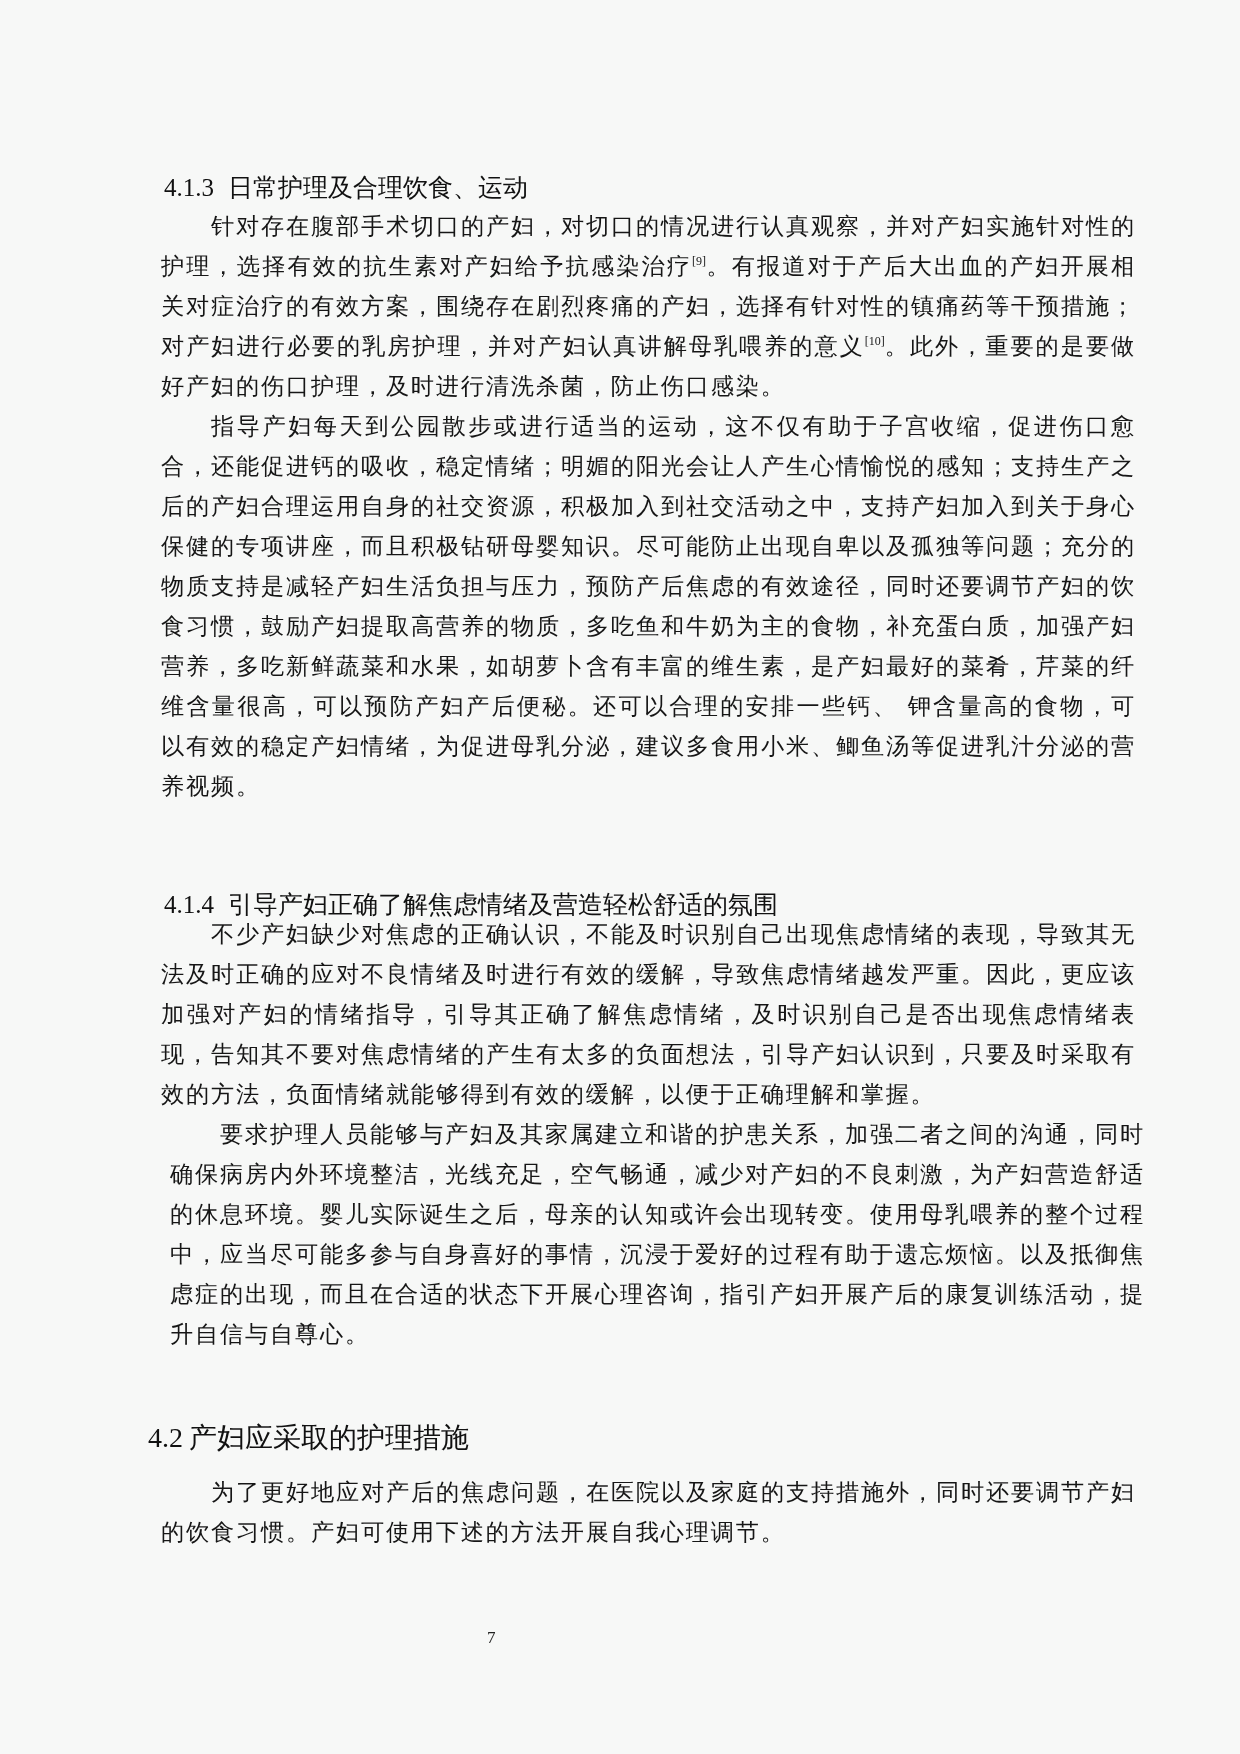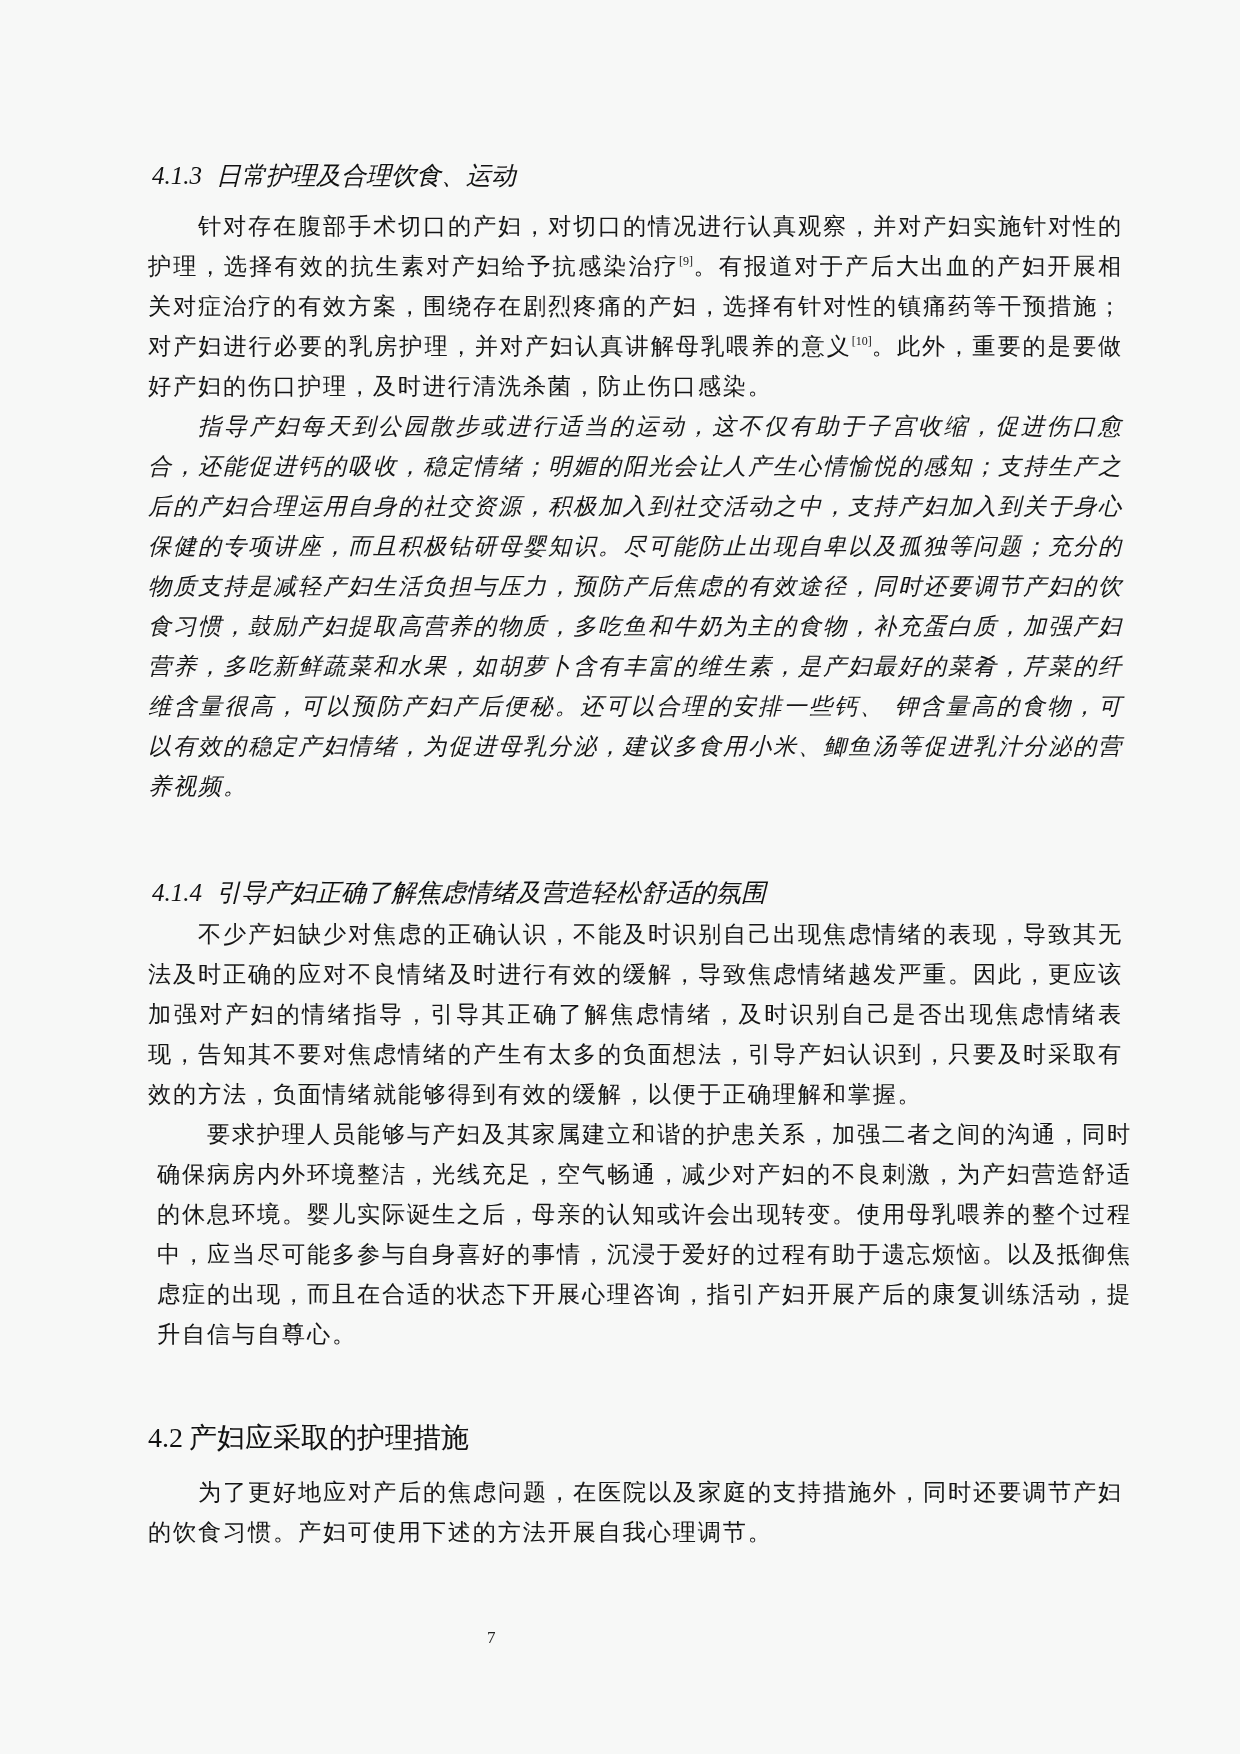--- a/index.html
+++ b/index.html
@@ -21,22 +21,21 @@
       top: 0;
       width: 975px;
     }
     .h3 {
       position: absolute;
       left: 0;
       font-size: 25px;
       line-height: 36px;
       white-space: nowrap;
       font-weight: normal;
-      margin: 4px;
-      font-style: italic;
+      margin: 16px;
     }
     .h3 .num {
       font-family: "Liberation Serif", serif;
       margin-right: 14px;
     }
     .h2 {
       position: absolute;
       left: 0;
       font-size: 28px;
       line-height: 40px;
@@ -44,21 +43,21 @@
       font-weight: normal;
       margin: 0;
       text-align: right;
     }
     .h2 .num {
       font-family: "Liberation Serif", serif;
       margin-right: 6px;
     }
     .para {
       position: absolute;
-      left: 0;
+      left: 13px;
       width: 975px;
       margin: 0;
       font-size: 23.2px;
       line-height: 40px;
       text-indent: 50px;
       text-align: justify;
       text-align-last: left;
       letter-spacing: 1.8px;
       color: #161616;
     }
@@ -82,21 +81,21 @@
 <body>
 
 <div class="page">
 
   <h3 class="h3" style="top:154px;">
     <span class="num">4.1.3</span><span>日常护理及合理饮食、运动</span>
   </h3>
 
   <p class="para" style="top:206px;"><span>针对存在腹部手术切口的产妇，对切口的情况进行认真观察，并对产妇实施针对性的护理，选择有效的抗生素对产妇给予抗感染治疗</span><sup>[9]</sup><span>。有报道对于产后大出血的产妇开展相关对症治疗的有效方案，围绕存在剧烈疼痛的产妇，选择有针对性的镇痛药等干预措施；对产妇进行必要的乳房护理，并对产妇认真讲解母乳喂养的意义</span><sup>[10]</sup><span>。此外，重要的是要做好产妇的伤口护理，及时进行清洗杀菌，防止伤口感染。</span></p>
 
-  <p class="para" style="top:406px;font-style:italic;">指导产妇每天到公园散步或进行适当的运动，这不仅有助于子宫收缩，促进伤口愈合，还能促进钙的吸收，稳定情绪；明媚的阳光会让人产生心情愉悦的感知；支持生产之后的产妇合理运用自身的社交资源，积极加入到社交活动之中，支持产妇加入到关于身心保健的专项讲座，而且积极钻研母婴知识。尽可能防止出现自卑以及孤独等问题；充分的物质支持是减轻产妇生活负担与压力，预防产后焦虑的有效途径，同时还要调节产妇的饮食习惯，鼓励产妇提取高营养的物质，多吃鱼和牛奶为主的食物，补充蛋白质，加强产妇营养，多吃新鲜蔬菜和水果，如胡萝卜含有丰富的维生素，是产妇最好的菜肴，芹菜的纤维含量很高，可以预防产妇产后便秘。还可以合理的安排一些钙、 钾含量高的食物，可以有效的稳定产妇情绪，为促进母乳分泌，建议多食用小米、鲫鱼汤等促进乳汁分泌的营养视频。</p>
+  <p class="para" style="top:406px;">指导产妇每天到公园散步或进行适当的运动，这不仅有助于子宫收缩，促进伤口愈合，还能促进钙的吸收，稳定情绪；明媚的阳光会让人产生心情愉悦的感知；支持生产之后的产妇合理运用自身的社交资源，积极加入到社交活动之中，支持产妇加入到关于身心保健的专项讲座，而且积极钻研母婴知识。尽可能防止出现自卑以及孤独等问题；充分的物质支持是减轻产妇生活负担与压力，预防产后焦虑的有效途径，同时还要调节产妇的饮食习惯，鼓励产妇提取高营养的物质，多吃鱼和牛奶为主的食物，补充蛋白质，加强产妇营养，多吃新鲜蔬菜和水果，如胡萝卜含有丰富的维生素，是产妇最好的菜肴，芹菜的纤维含量很高，可以预防产妇产后便秘。还可以合理的安排一些钙、 钾含量高的食物，可以有效的稳定产妇情绪，为促进母乳分泌，建议多食用小米、鲫鱼汤等促进乳汁分泌的营养视频。</p>
 
   <h3 class="h3" style="top:871px;">
     <span class="num">4.1.4</span><span>引导产妇正确了解焦虑情绪及营造轻松舒适的氛围</span>
   </h3>
 
   <p class="para" style="top:914px;">不少产妇缺少对焦虑的正确认识，不能及时识别自己出现焦虑情绪的表现，导致其无法及时正确的应对不良情绪及时进行有效的缓解，导致焦虑情绪越发严重。因此，更应该加强对产妇的情绪指导，引导其正确了解焦虑情绪，及时识别自己是否出现焦虑情绪表现，告知其不要对焦虑情绪的产生有太多的负面想法，引导产妇认识到，只要及时采取有效的方法，负面情绪就能够得到有效的缓解，以便于正确理解和掌握。</p>
 
   <p class="para" style="top:1114px;margin-left:9px;">要求护理人员能够与产妇及其家属建立和谐的护患关系，加强二者之间的沟通，同时确保病房内外环境整洁，光线充足，空气畅通，减少对产妇的不良刺激，为产妇营造舒适的休息环境。婴儿实际诞生之后，母亲的认知或许会出现转变。使用母乳喂养的整个过程中，应当尽可能多参与自身喜好的事情，沉浸于爱好的过程有助于遗忘烦恼。以及抵御焦虑症的出现，而且在合适的状态下开展心理咨询，指引产妇开展产后的康复训练活动，提升自信与自尊心。</p>
 
   <h2 class="h2" style="top:1418px;">

